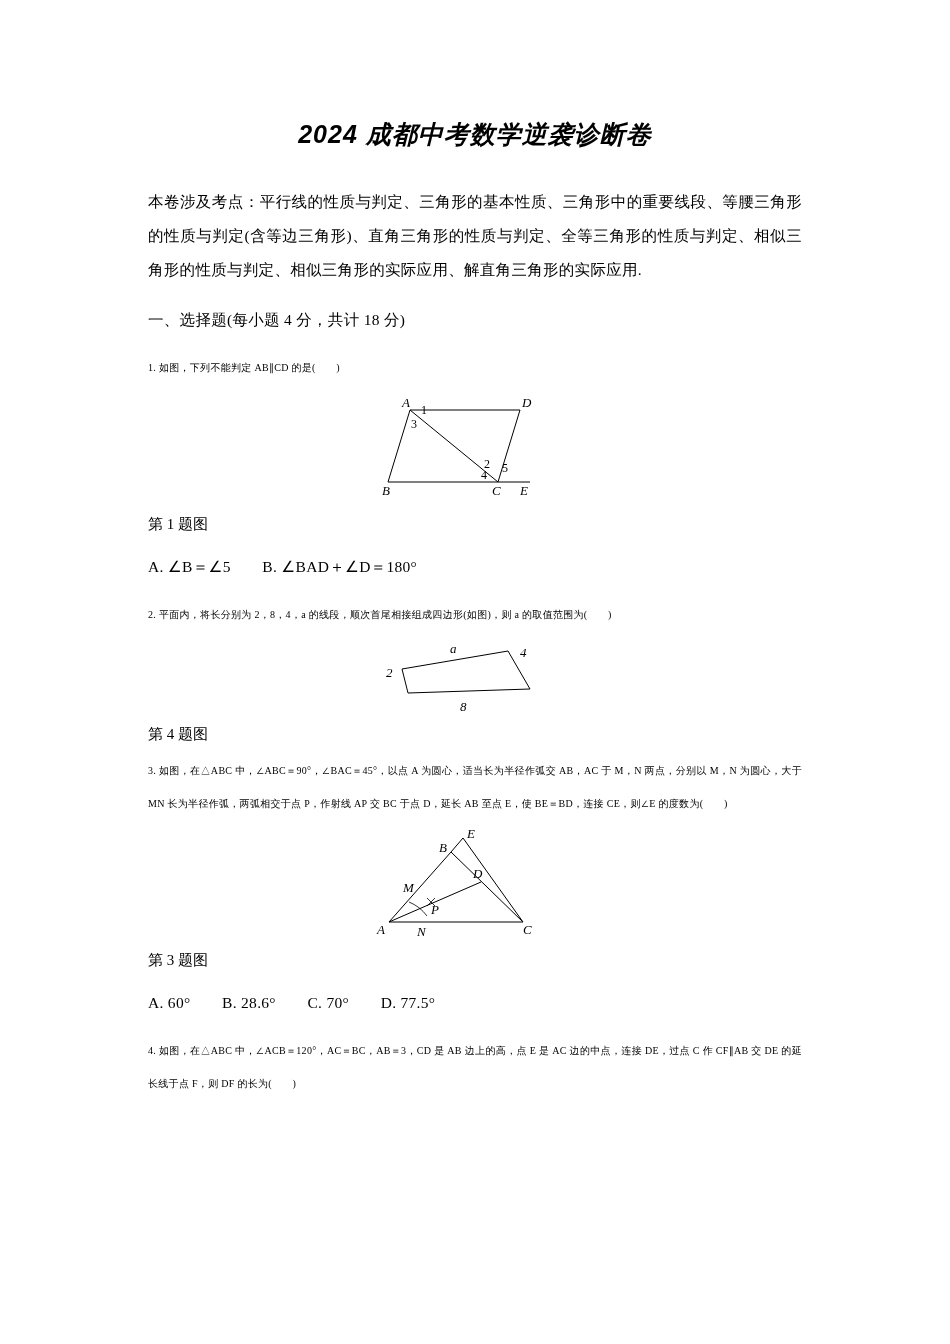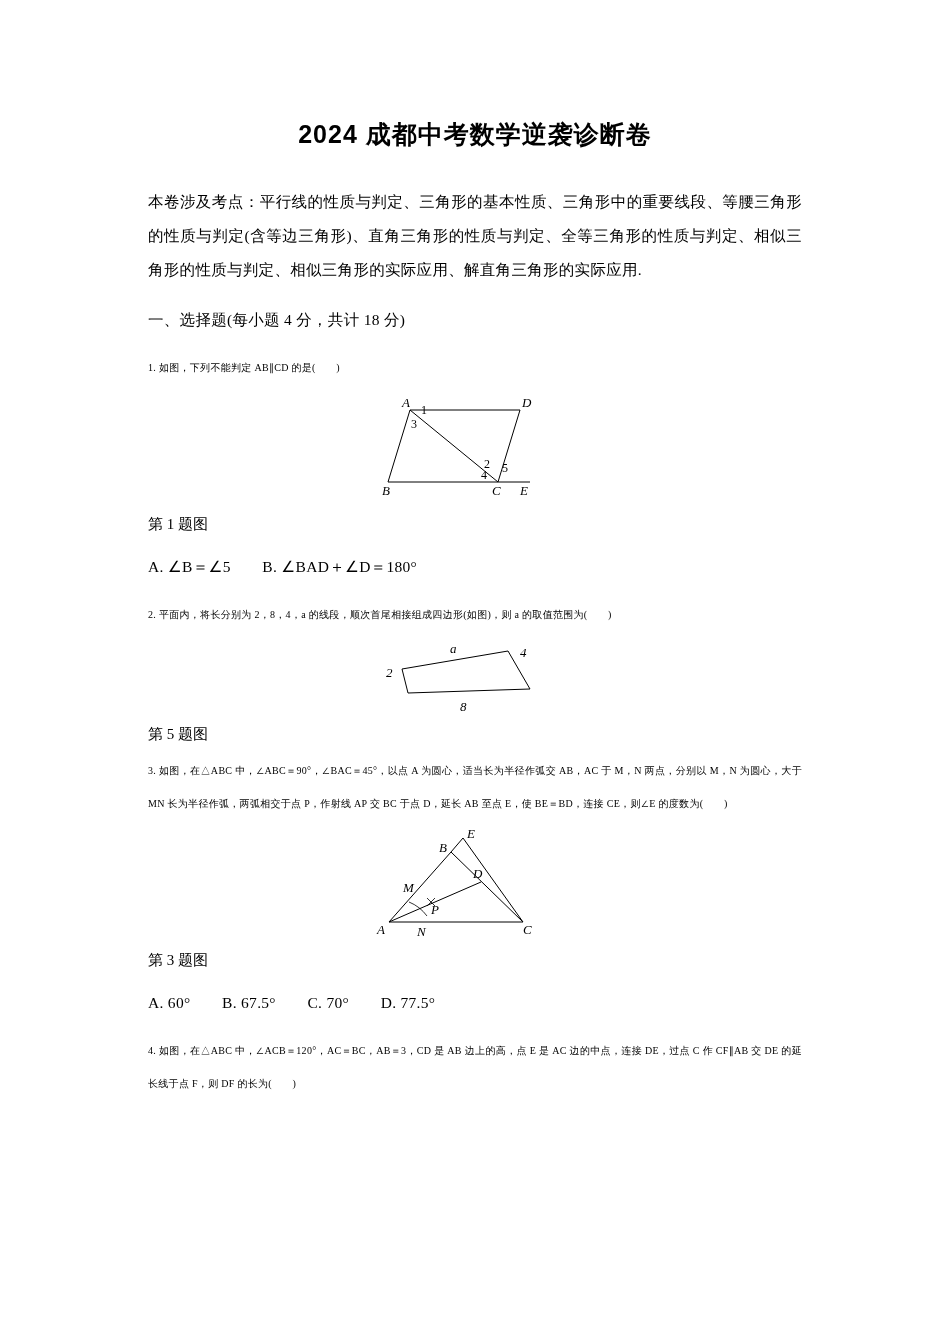--- a/index.html
+++ b/index.html
@@ -22,20 +22,21 @@
     padding: 0 148px;
   }
   .doc-title {
     text-align: center;
     font-family: "Liberation Sans", sans-serif;
     font-weight: bold;
     font-size: 25px;
     letter-spacing: 1px;
     margin-top: 118px;
     margin-bottom: 0;
+    font-style: italic;
   }
   .intro {
     margin-top: 34px;
     font-size: 15.5px;
     line-height: 34px;
     text-align: justify;
     letter-spacing: 0.3px;
   }
   .section-head {
     margin-top: 10px;
@@ -118,21 +119,21 @@
       <line x1="22" y1="28" x2="128" y2="10" stroke="#000" stroke-width="1"></line>
       <line x1="128" y1="10" x2="150" y2="48" stroke="#000" stroke-width="1"></line>
       <line x1="150" y1="48" x2="28" y2="52" stroke="#000" stroke-width="1"></line>
       <line x1="28" y1="52" x2="22" y2="28" stroke="#000" stroke-width="1"></line>
       <text x="70" y="12">a</text>
       <text x="140" y="16">4</text>
       <text x="6" y="36">2</text>
       <text x="80" y="70">8</text>
     </svg>
   </div>
-  <p class="figcap">第 5 题图</p>
+  <p class="figcap">第 4 题图</p>
 
 
   <p class="qline">3. 如图，在△ABC 中，∠ABC＝90°，∠BAC＝45°，以点 A 为圆心，适当长为半径作弧交 AB，AC 于 M，N 两点，分别以 M，N 为圆心，大于 MN 长为半径作弧，两弧相交于点 P，作射线 AP 交 BC 于点 D，延长 AB 至点 E，使 BE＝BD，连接 CE，则∠E 的度数为(　　)</p>
 
   <div class="figwrap">
     <svg class="fig-svg" width="200" height="115" viewBox="0 0 200 115">
 
       <line x1="14" y1="92" x2="148" y2="92" stroke="#000" stroke-width="1"></line>
       <line x1="14" y1="92" x2="76" y2="22" stroke="#000" stroke-width="1"></line>
       <line x1="76" y1="22" x2="148" y2="92" stroke="#000" stroke-width="1"></line>
@@ -147,17 +148,17 @@
       <text x="28" y="62">M</text>
       <text x="98" y="48">D</text>
       <text x="56" y="84">P</text>
       <text x="2" y="104">A</text>
       <text x="42" y="106">N</text>
       <text x="148" y="104">C</text>
     </svg>
   </div>
   <p class="figcap">第 3 题图</p>
 
-  <p class="choices">A. 60°　　B. 67.5°　　C. 70°　　D. 77.5°</p>
+  <p class="choices">A. 60°　　B. 28.6°　　C. 70°　　D. 77.5°</p>
 
   <p class="qline">4. 如图，在△ABC 中，∠ACB＝120°，AC＝BC，AB＝3，CD 是 AB 边上的高，点 E 是 AC 边的中点，连接 DE，过点 C 作 CF∥AB 交 DE 的延长线于点 F，则 DF 的长为(　　)</p>
 
 </div>
 
 </body></html>

